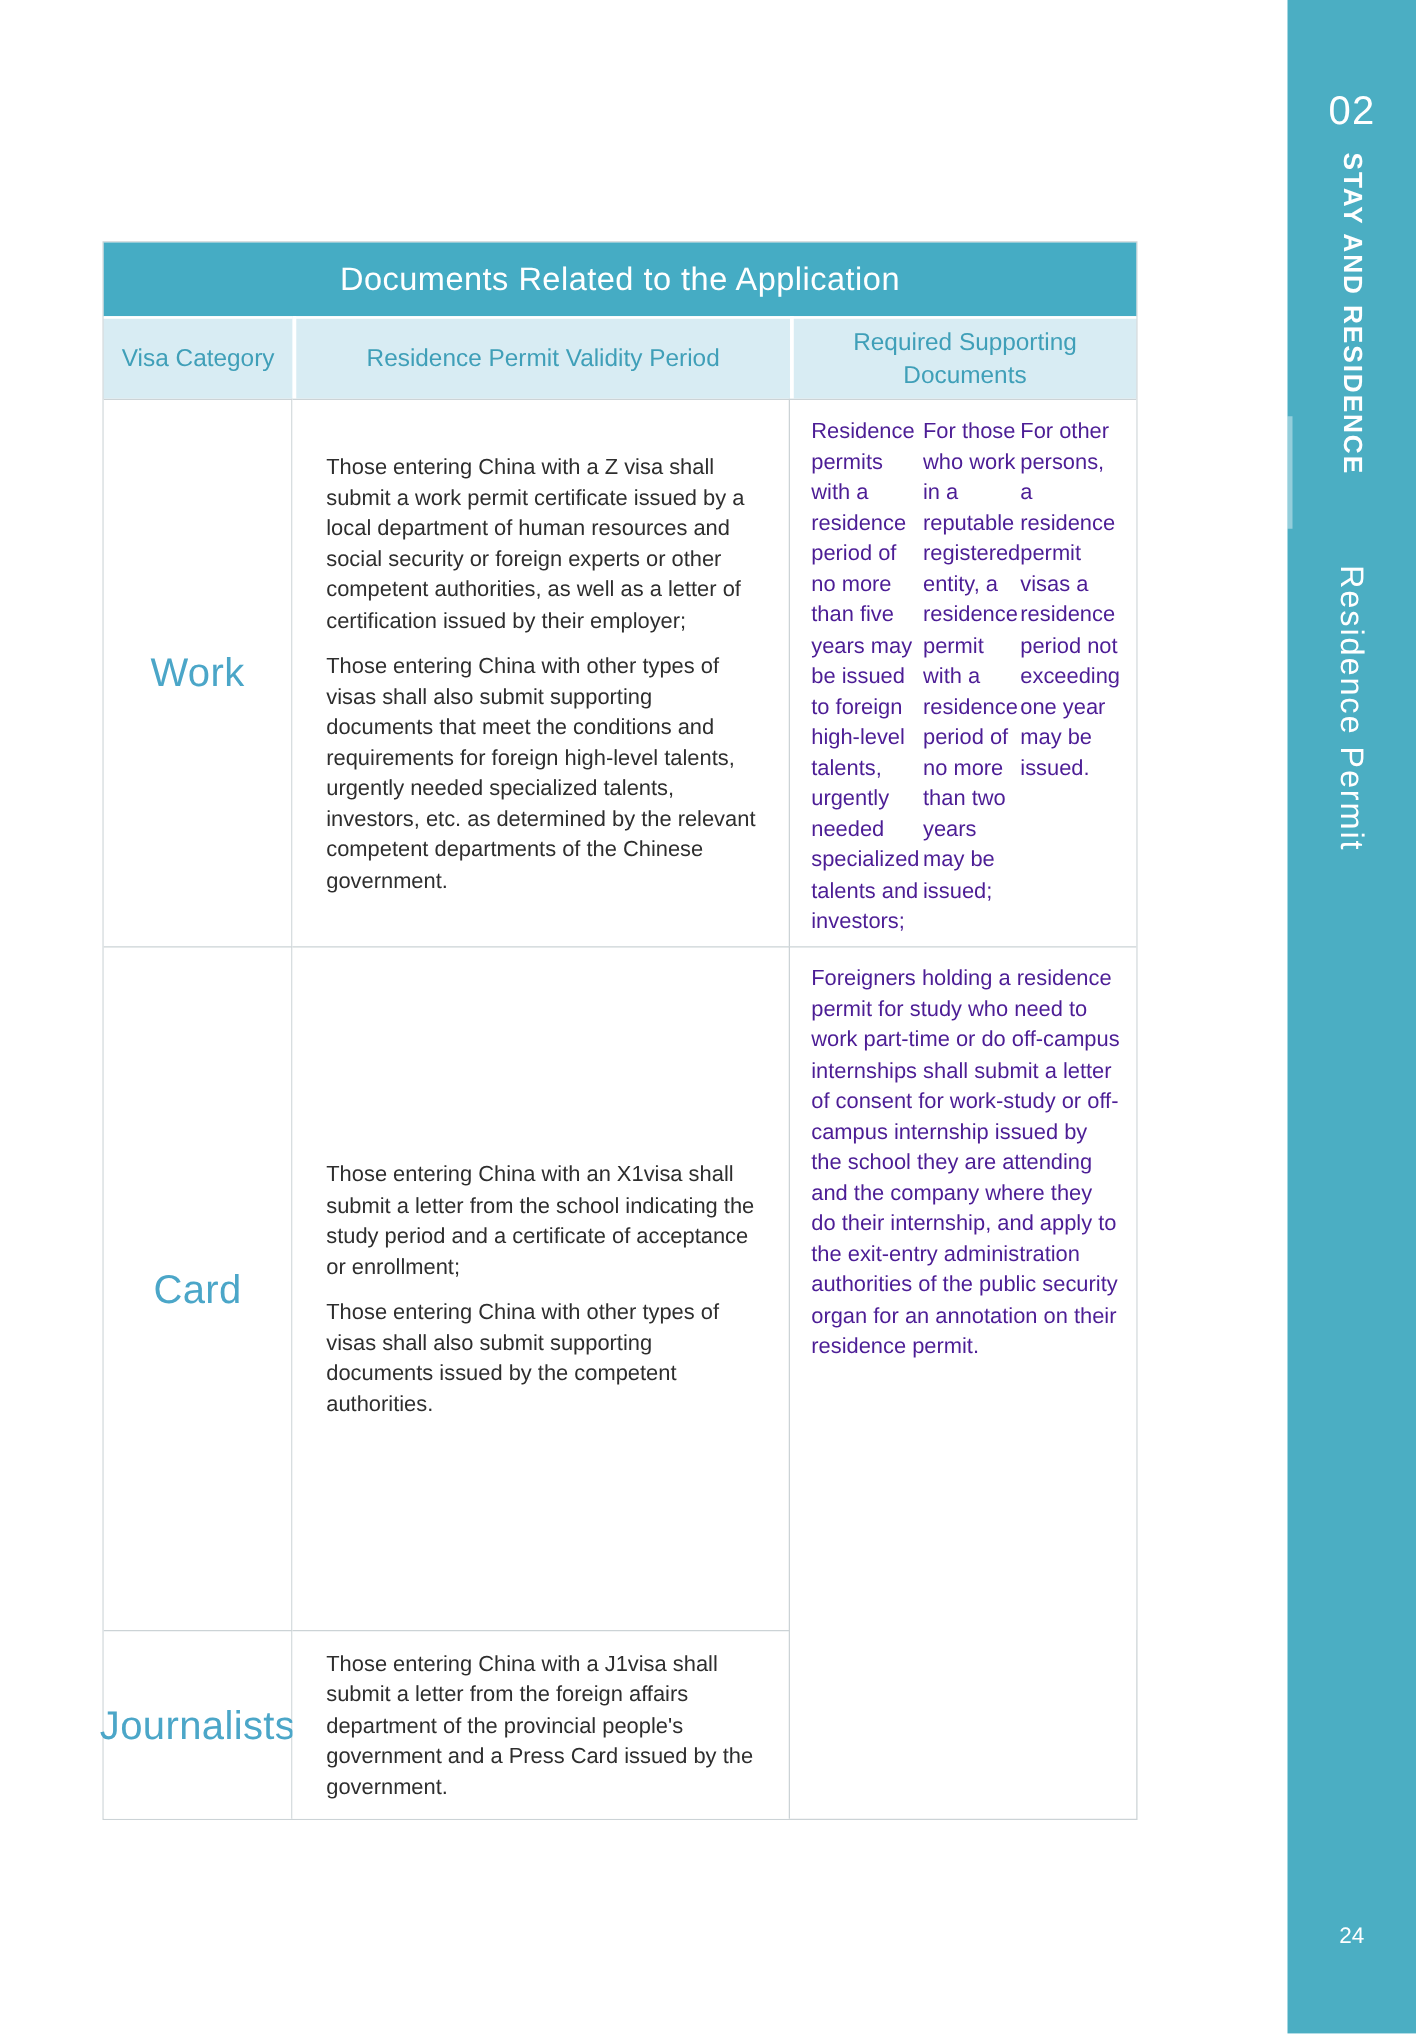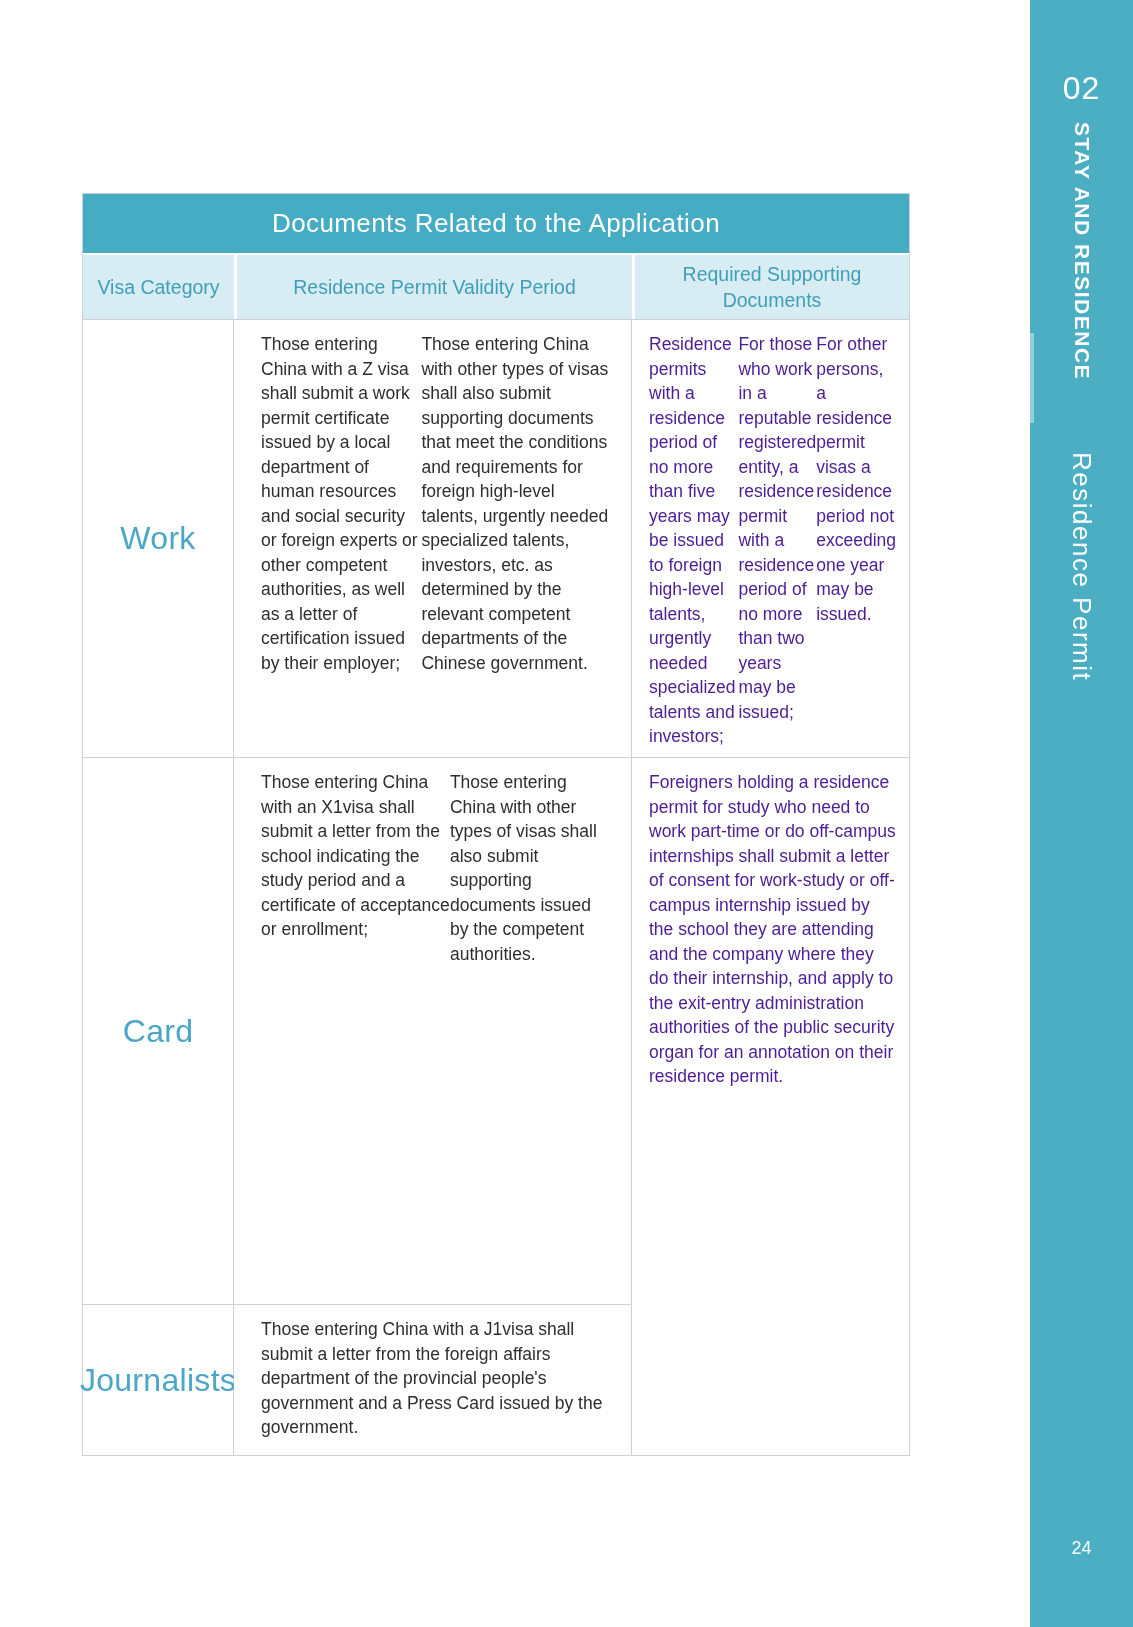--- a/index.html
+++ b/index.html
@@ -57,20 +57,21 @@
   .cat-cell {
     display: flex;
     align-items: center;
     justify-content: center;
     color: #4ba6c8;
     font-size: 32px;
     letter-spacing: 0.3px;
   }
   .docs-cell {
     display: flex;
+    flex-direction: column;
     justify-content: center;
     padding: 6px 21px 6px 27px;
     font-size: 17.5px;
     line-height: 24.5px;
     color: #2e2e2e;
   }
   .validity-cell {
     display: flex;
     flex-direction: row;
     justify-content: center;

